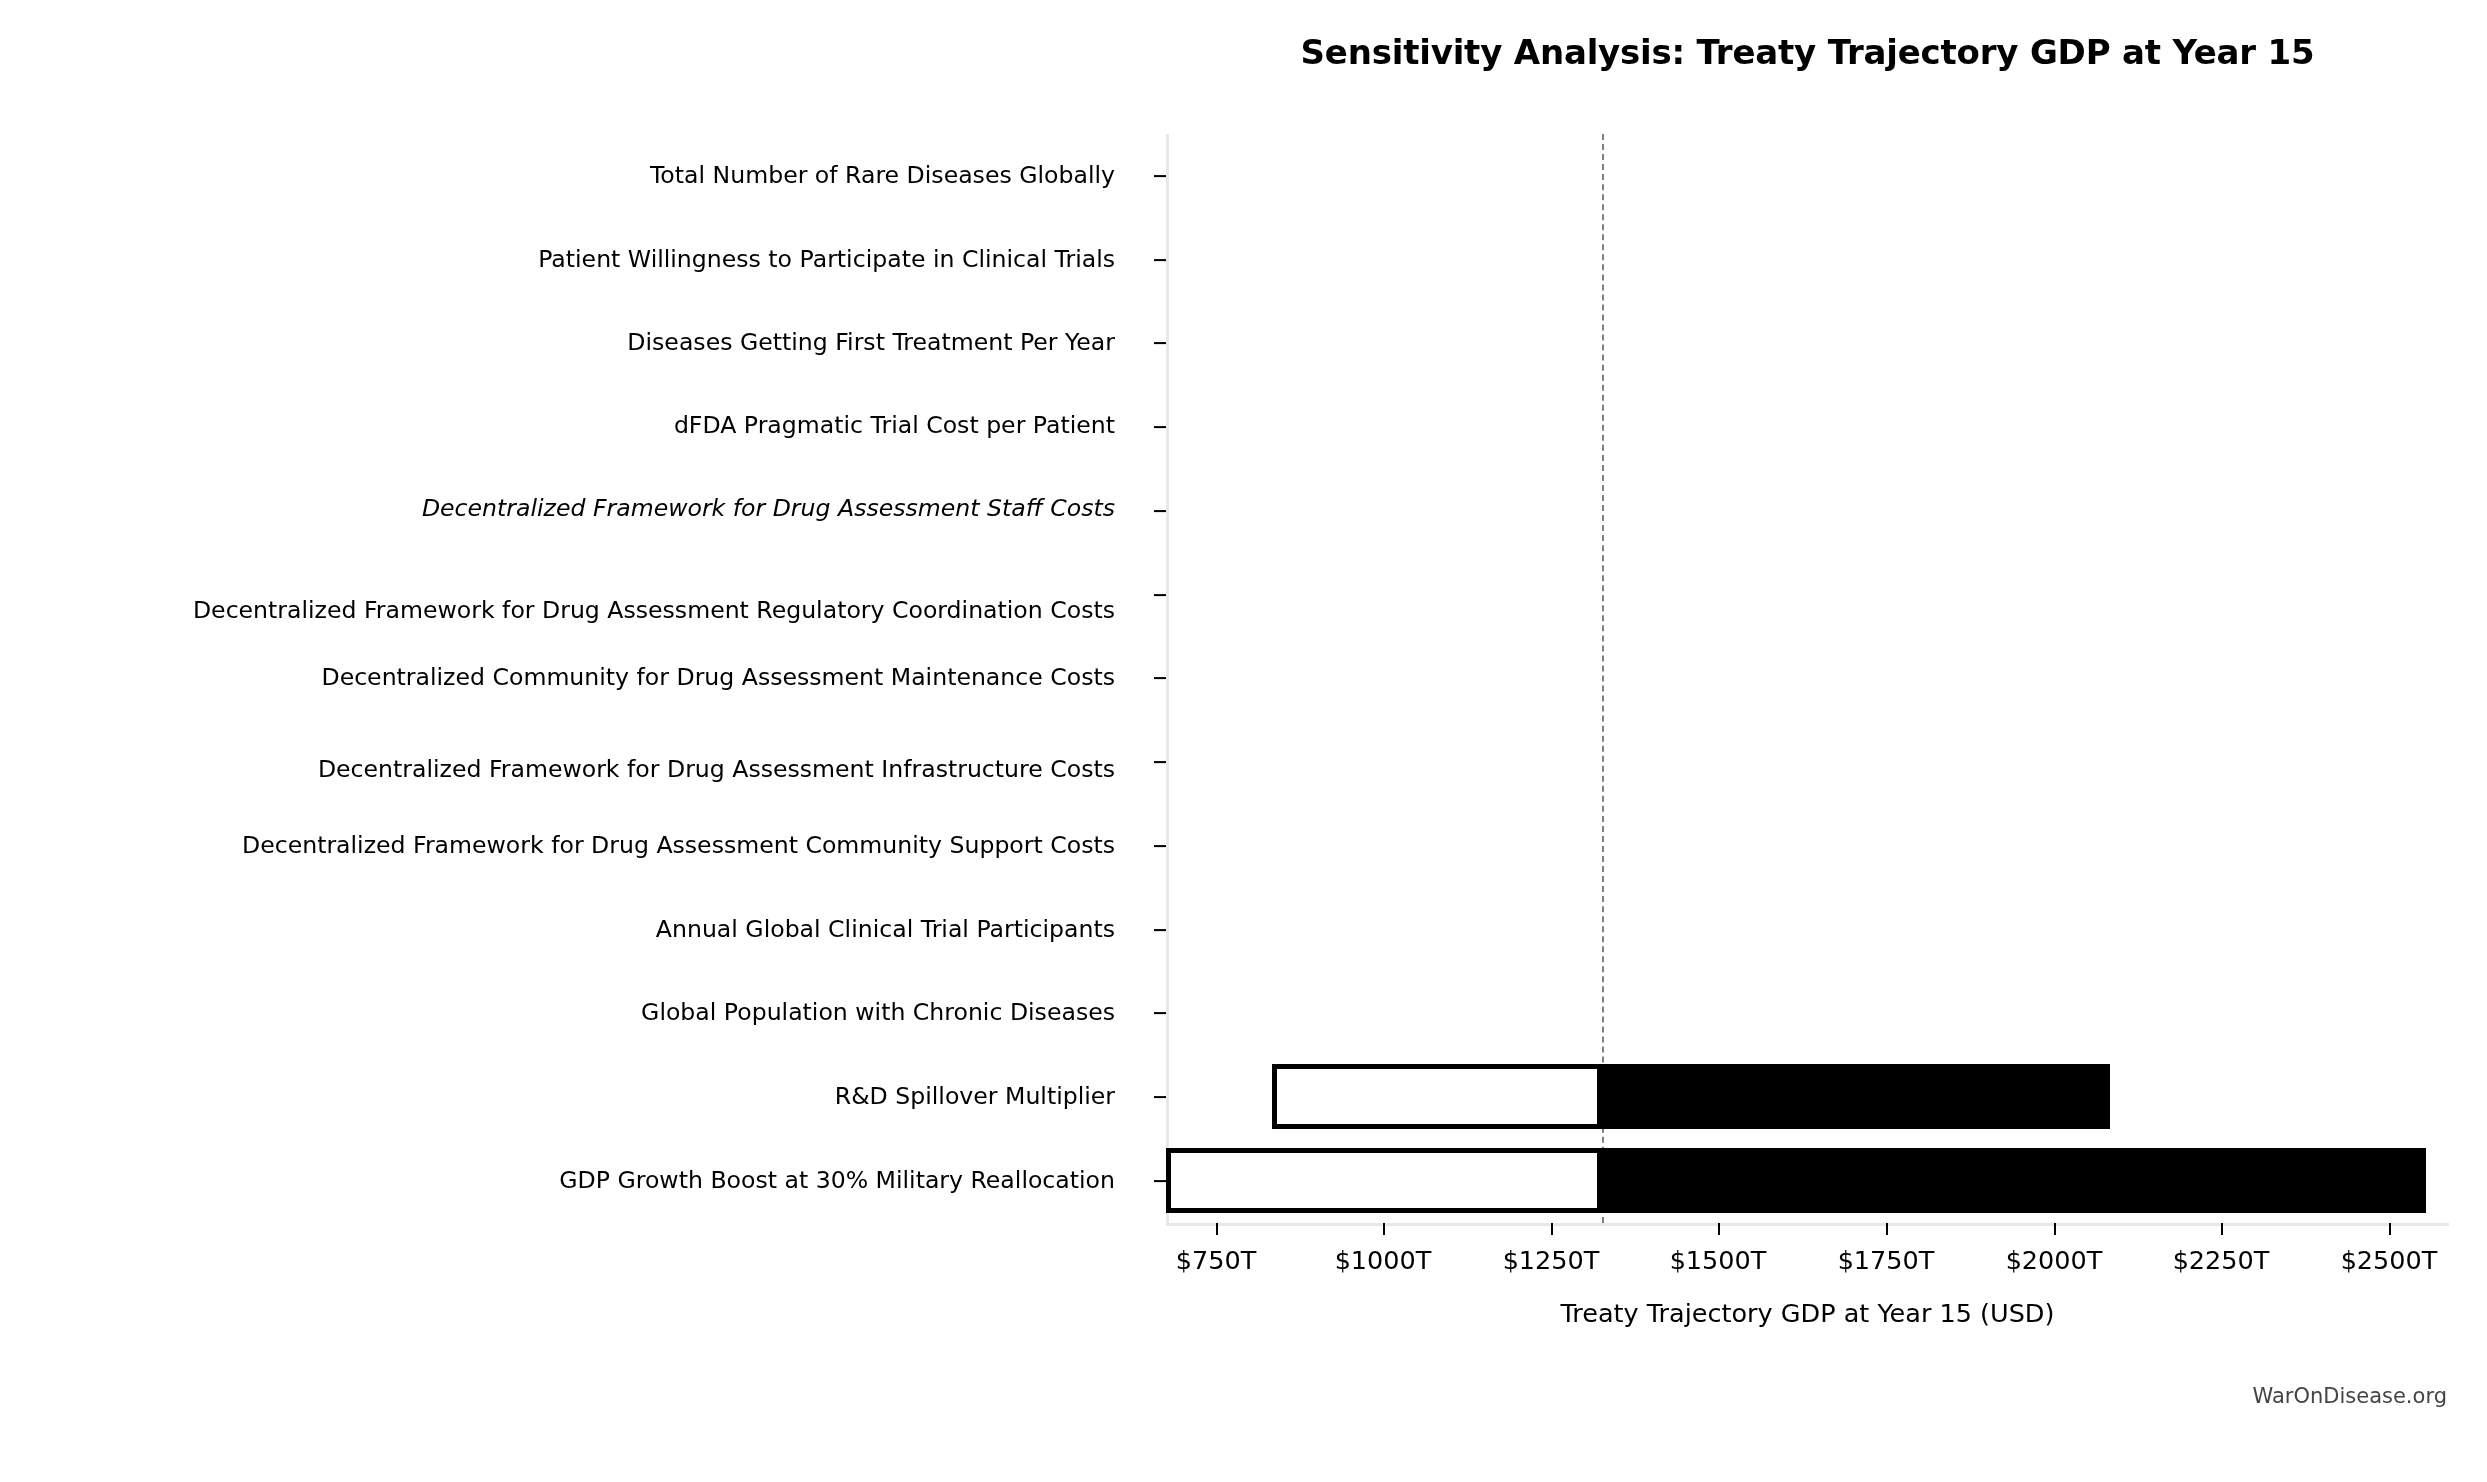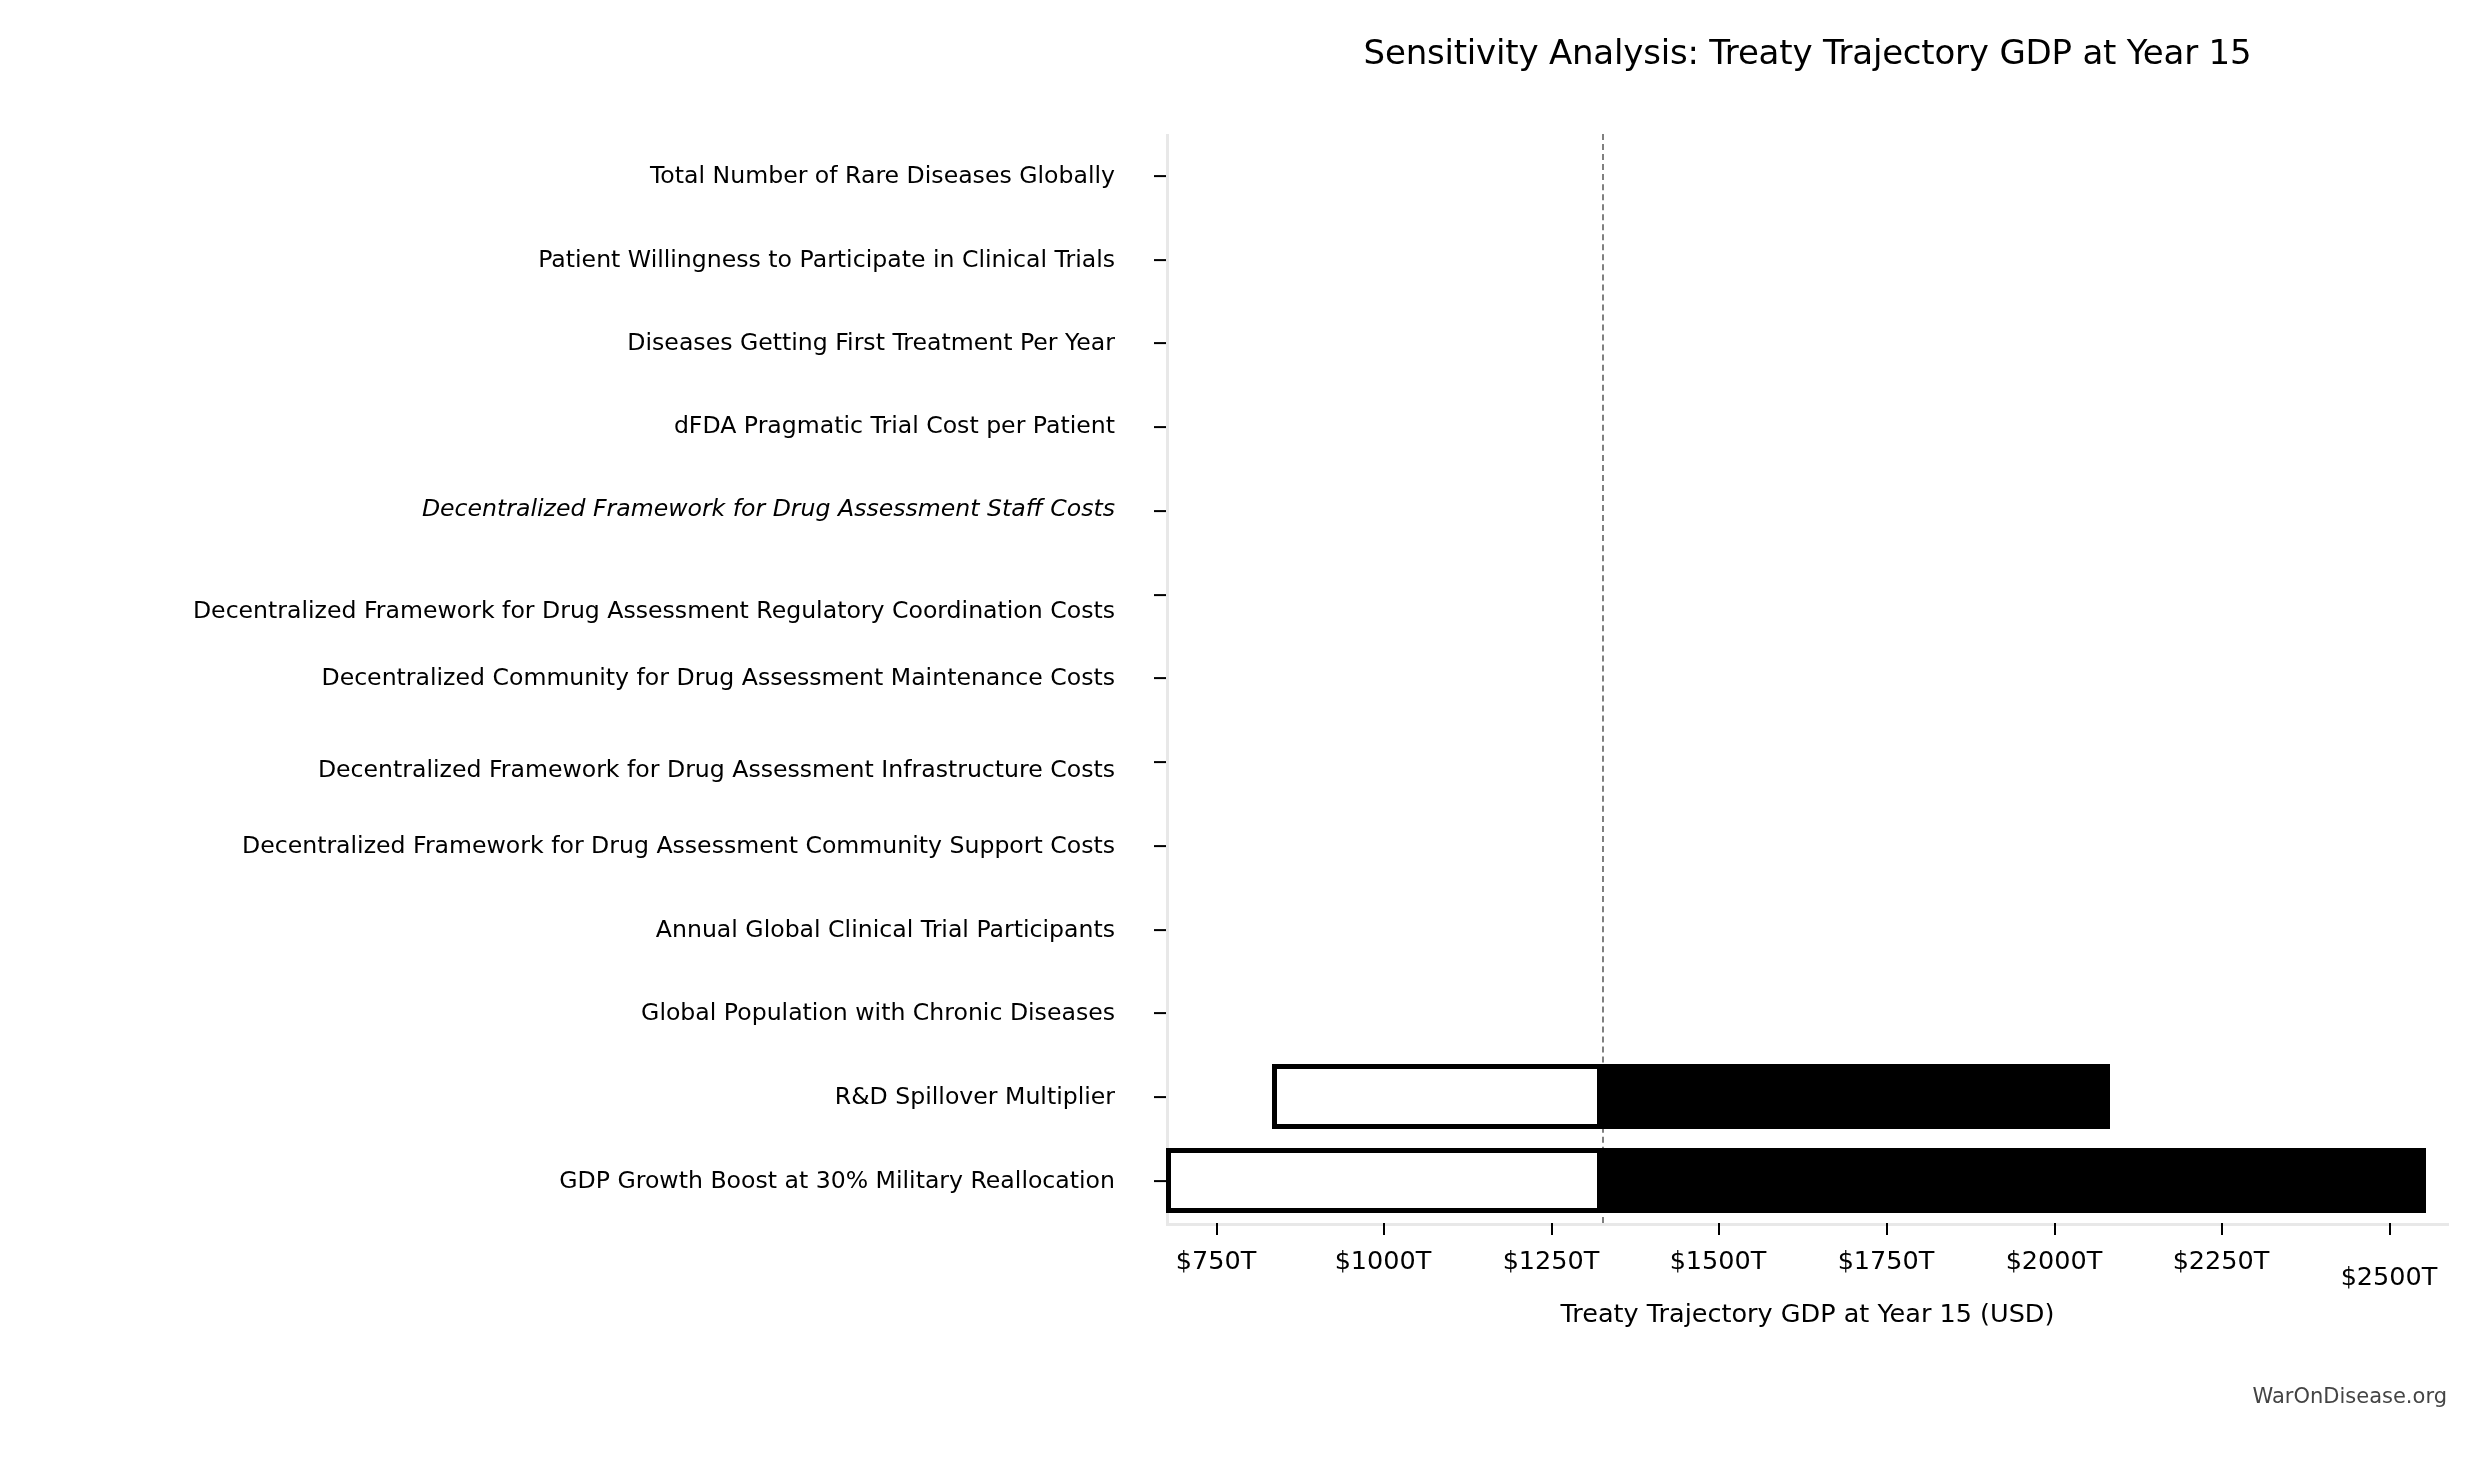--- a/index.html
+++ b/index.html
@@ -25,21 +25,21 @@
   }
 
   
   #chart-title {
     position: absolute;
     left: 1166px;
     top: 32px;
     width: 1283px;
     text-align: center;
     font-size: 34px;
-    font-weight: normal;
+    font-weight: bold;
     letter-spacing: -0.2px;
     color: #000000;
     white-space: nowrap;
   }
 
   
   #plot-area {
     position: absolute;
     left: 1166px;
     top: 134px;
@@ -224,21 +224,21 @@
         <div class="xticklabel" style="left: 385px;">$1250T</div>
         <div class="xtick" style="left: 552px;"></div>
         <div class="xticklabel" style="left: 552px;">$1500T</div>
         <div class="xtick" style="left: 720px;"></div>
         <div class="xticklabel" style="left: 720px;">$1750T</div>
         <div class="xtick" style="left: 888px;"></div>
         <div class="xticklabel" style="left: 888px;">$2000T</div>
         <div class="xtick" style="left: 1055px;"></div>
         <div class="xticklabel" style="left: 1055px;">$2250T</div>
         <div class="xtick" style="left: 1223px;"></div>
-        <div class="xticklabel" style="left: 1223px; margin-top: 16px;">$2500T</div>
+        <div class="xticklabel" style="left: 1223px;">$2500T</div>
       </div>
     <div id="xlabel">Treaty Trajectory GDP at Year 15 (USD)</div>
   </div>
 
   <div id="footer-credit">WarOnDisease.org</div>
 
 </div>
 
 
 </body></html>

